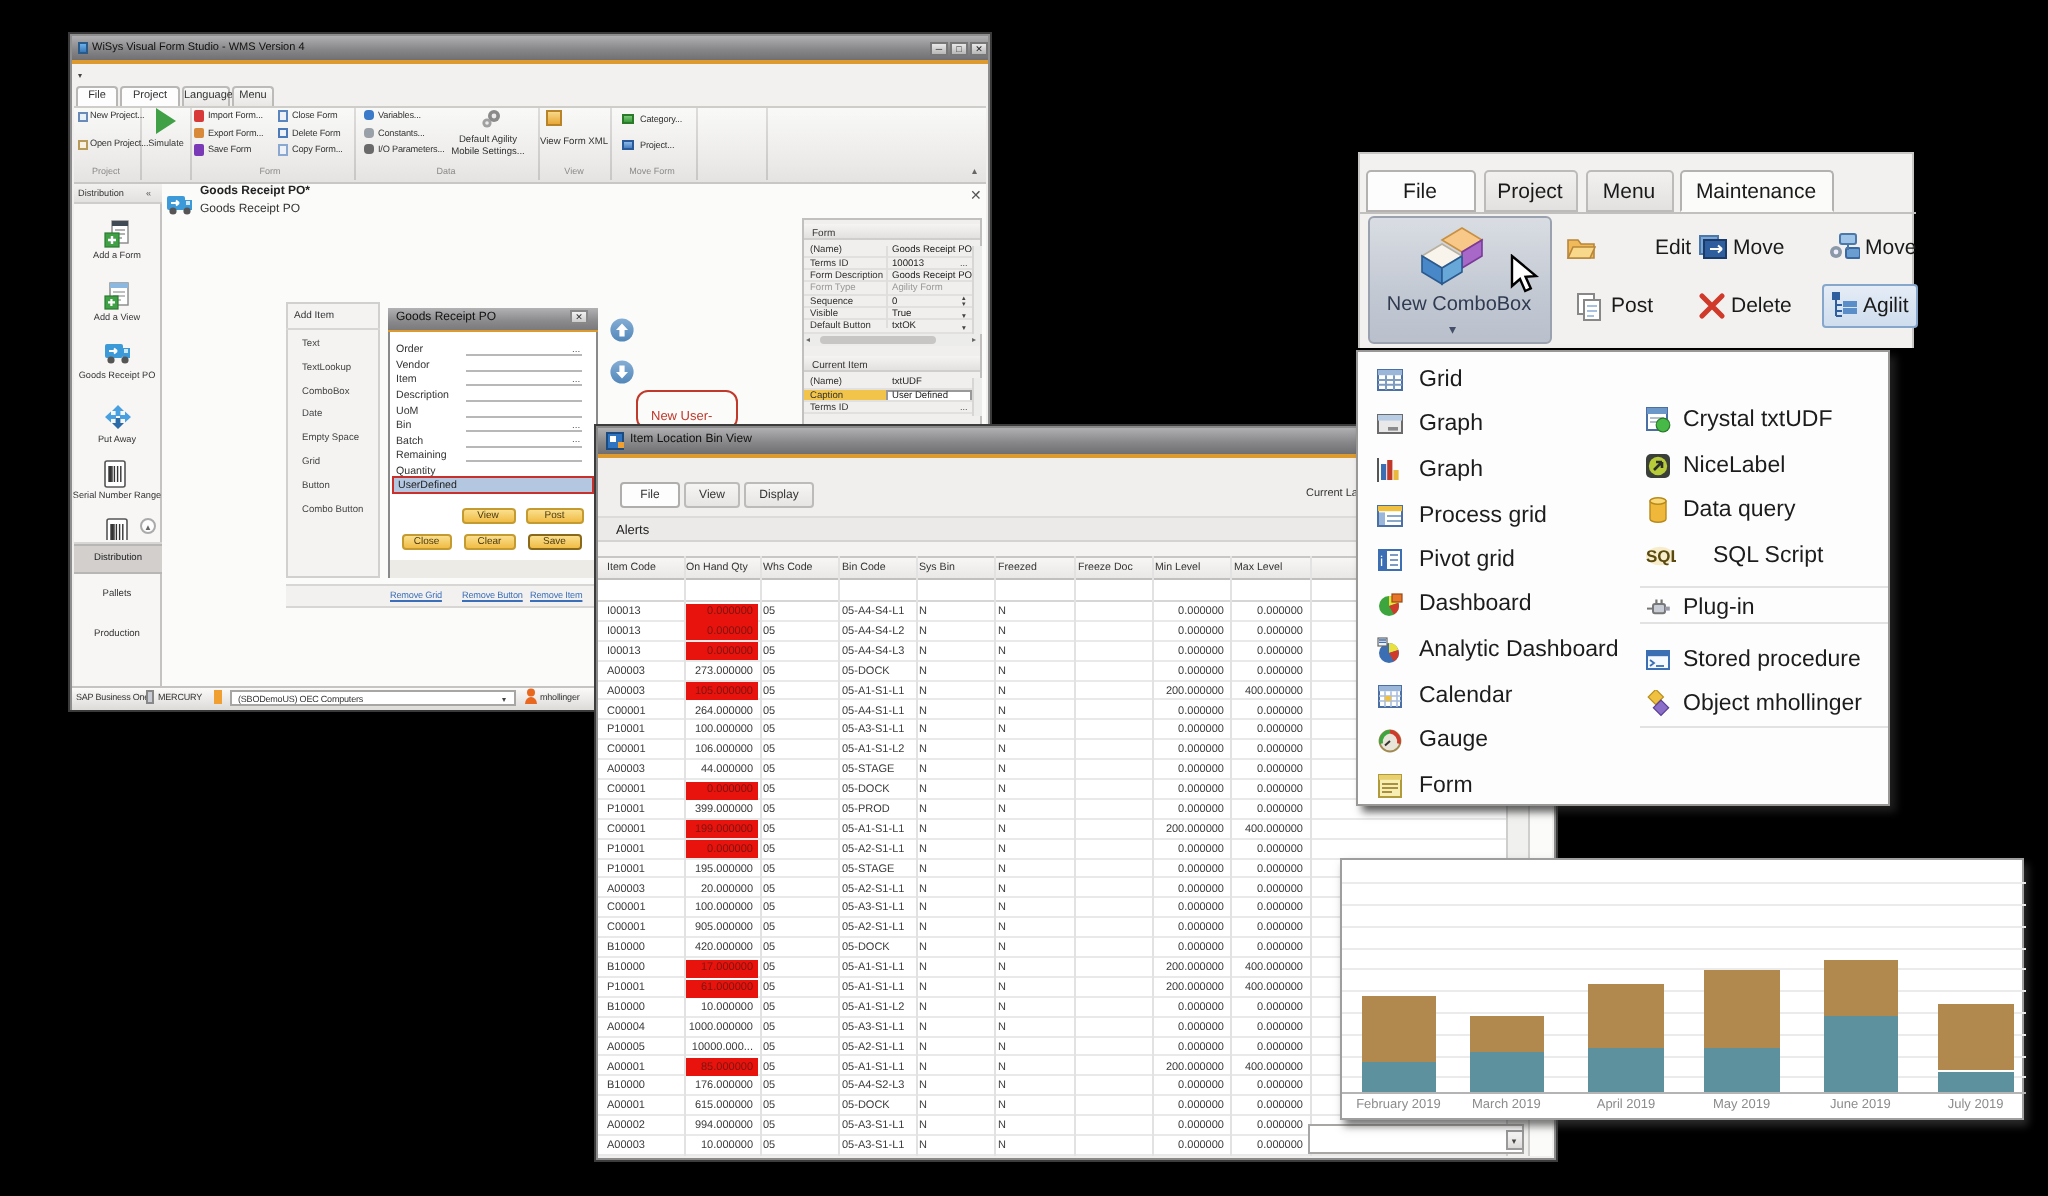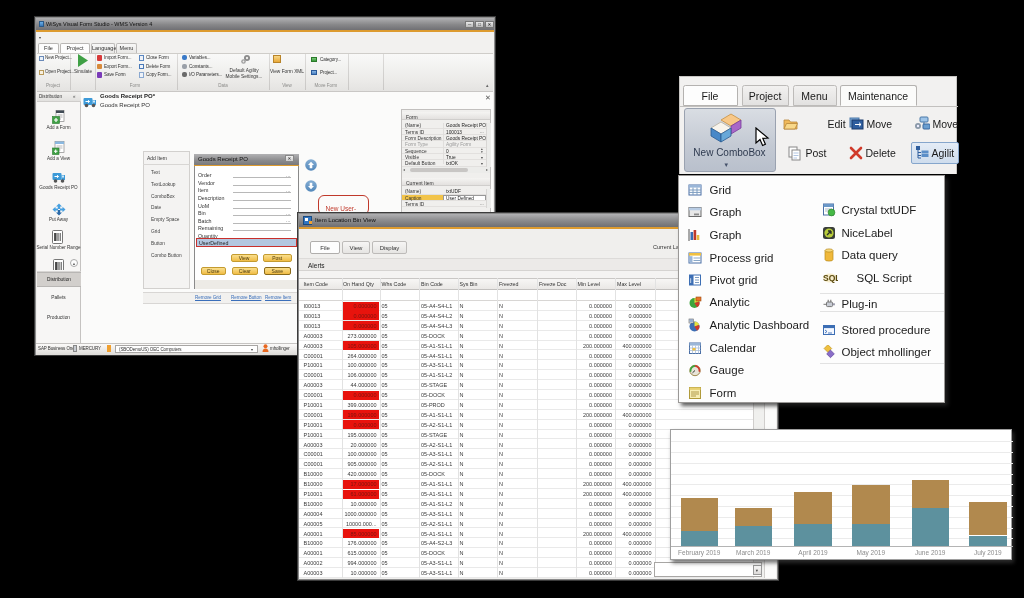--- a/index.html
+++ b/index.html
@@ -759,21 +759,21 @@
           <path d="M7 4.5h4M7 7h4M7 9.5h4" stroke="#7d9cc0"></path>
           <text x="2" y="10" font-size="7" fill="#fff" font-family="sans-serif">i</text>
         </svg></div>
       <div style="position:absolute;left:31px;top:97.4px;font-size:11.5px;line-height:14px;color:#1c1c1c">Pivot grid</div>
       <div style="position:absolute;left:9px;top:119.8px;height:14px"><svg width="14" height="14" viewBox="0 0 14 14">
           <circle cx="6.5" cy="8" r="5" fill="#3da53d"></circle>
           <path d="M6.5 8 L6.5 3 A5 5 0 0 1 11.3 6.4 Z" fill="#e8e13e"></path>
           <path d="M6.5 8 L11.3 6.4 A5 5 0 0 1 9 12.2 Z" fill="#cf3a2a"></path>
           <rect x="8" y="2" width="5" height="4" fill="#e8762a" stroke="#9a4a12" stroke-width="0.6"></rect>
         </svg></div>
-      <div style="position:absolute;left:31px;top:119.8px;font-size:11.5px;line-height:14px;color:#1c1c1c">Analytic</div>
+      <div style="position:absolute;left:31px;top:119.8px;font-size:11.5px;line-height:14px;color:#1c1c1c">Dashboard</div>
       <div style="position:absolute;left:9px;top:142.8px;height:14px"><svg width="14" height="14" viewBox="0 0 14 14">
           <circle cx="6.5" cy="8.5" r="5" fill="#3c6eb4"></circle>
           <path d="M6.5 8.5 L6.5 3.5 A5 5 0 0 1 11.2 7 Z" fill="#e8e13e"></path>
           <path d="M6.5 8.5 L11.2 7 A5 5 0 0 1 9 12.7 Z" fill="#cf3a2a"></path>
           <rect x="1" y="1" width="4.5" height="4" fill="#f0f0f0" stroke="#666" stroke-width="0.6"></rect>
           <path d="M1.5 2h3.5M1.5 3.2h3.5" stroke="#3c6eb4" stroke-width="0.7"></path>
         </svg></div>
       <div style="position:absolute;left:31px;top:142.8px;font-size:11.5px;line-height:14px;color:#1c1c1c">Analytic Dashboard</div>
       <div style="position:absolute;left:9px;top:165.2px;height:14px"><svg width="14" height="14" viewBox="0 0 14 14">
           <rect x="1.5" y="2" width="11" height="10.5" fill="#fff" stroke="#4a6fa5"></rect>

